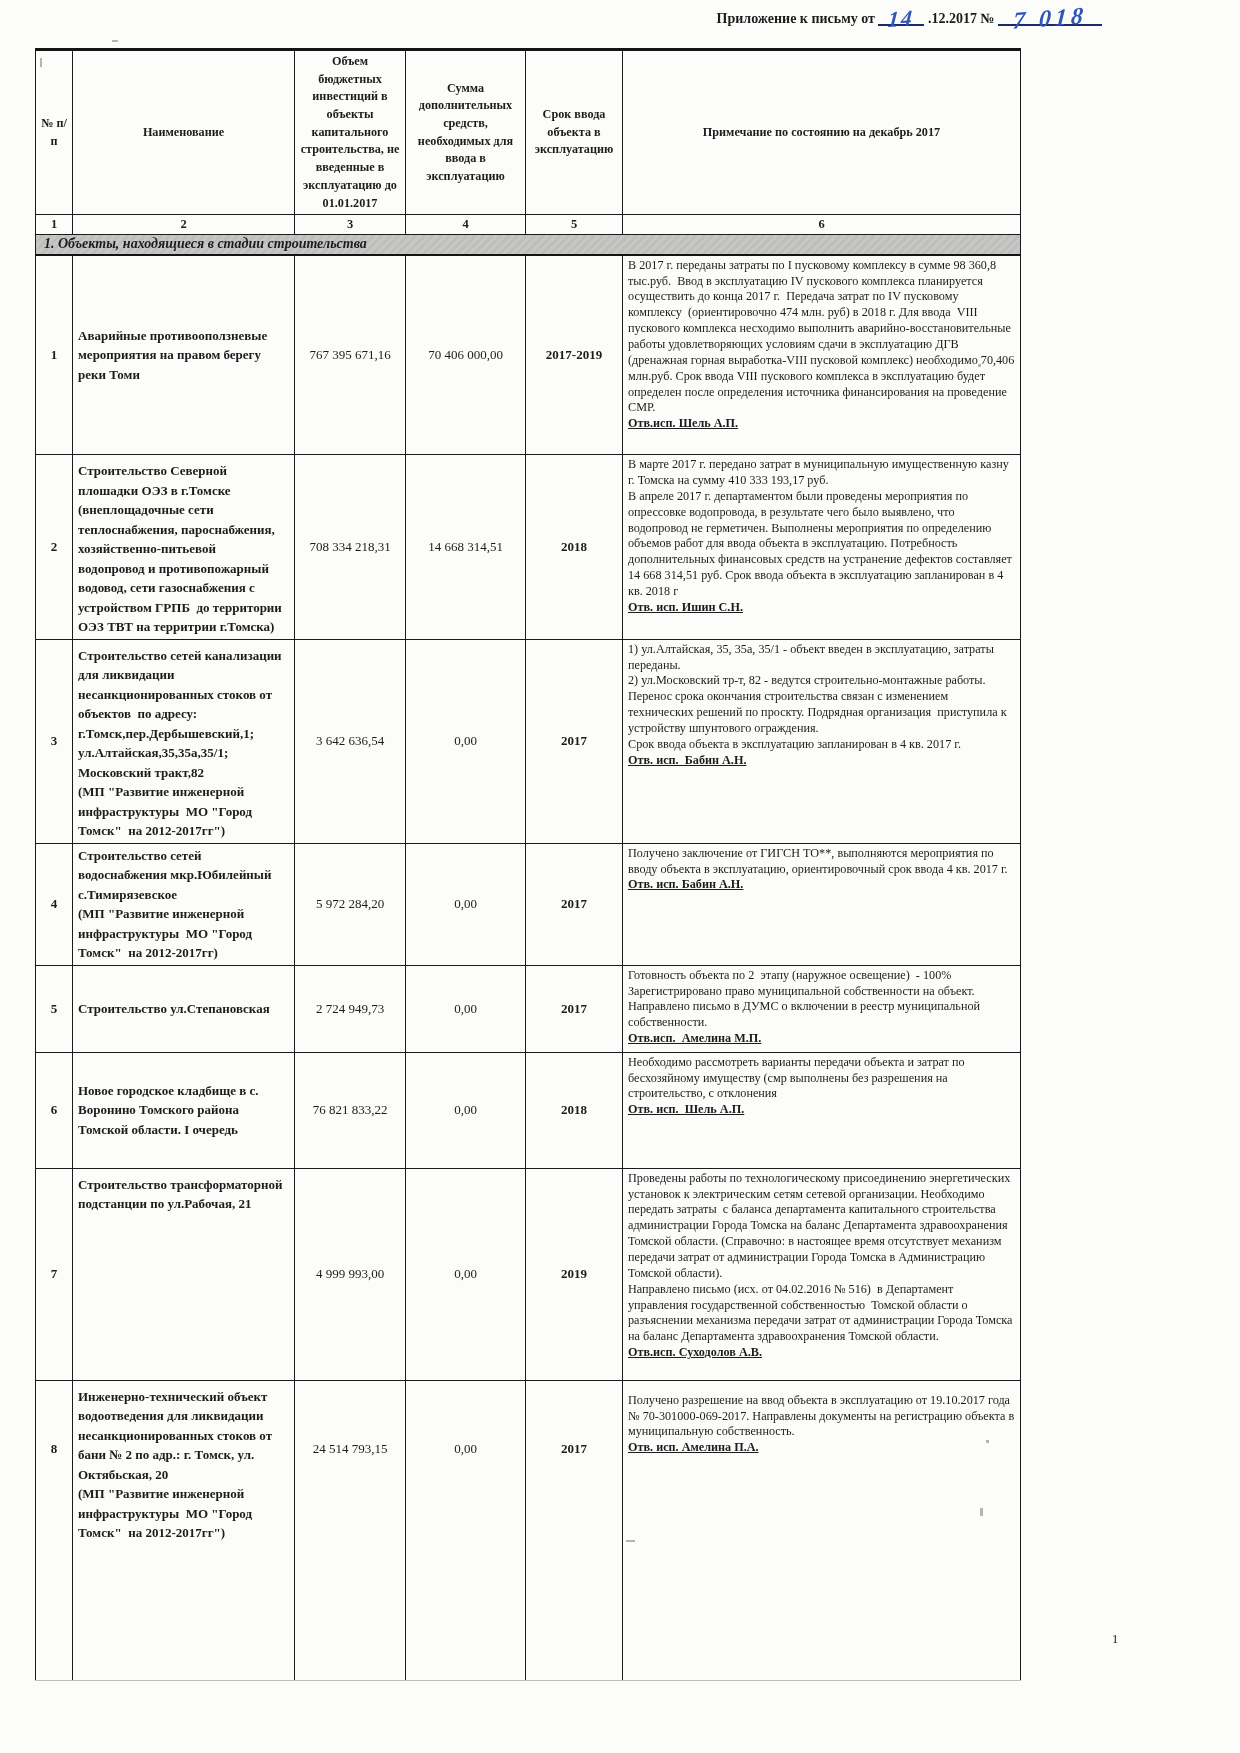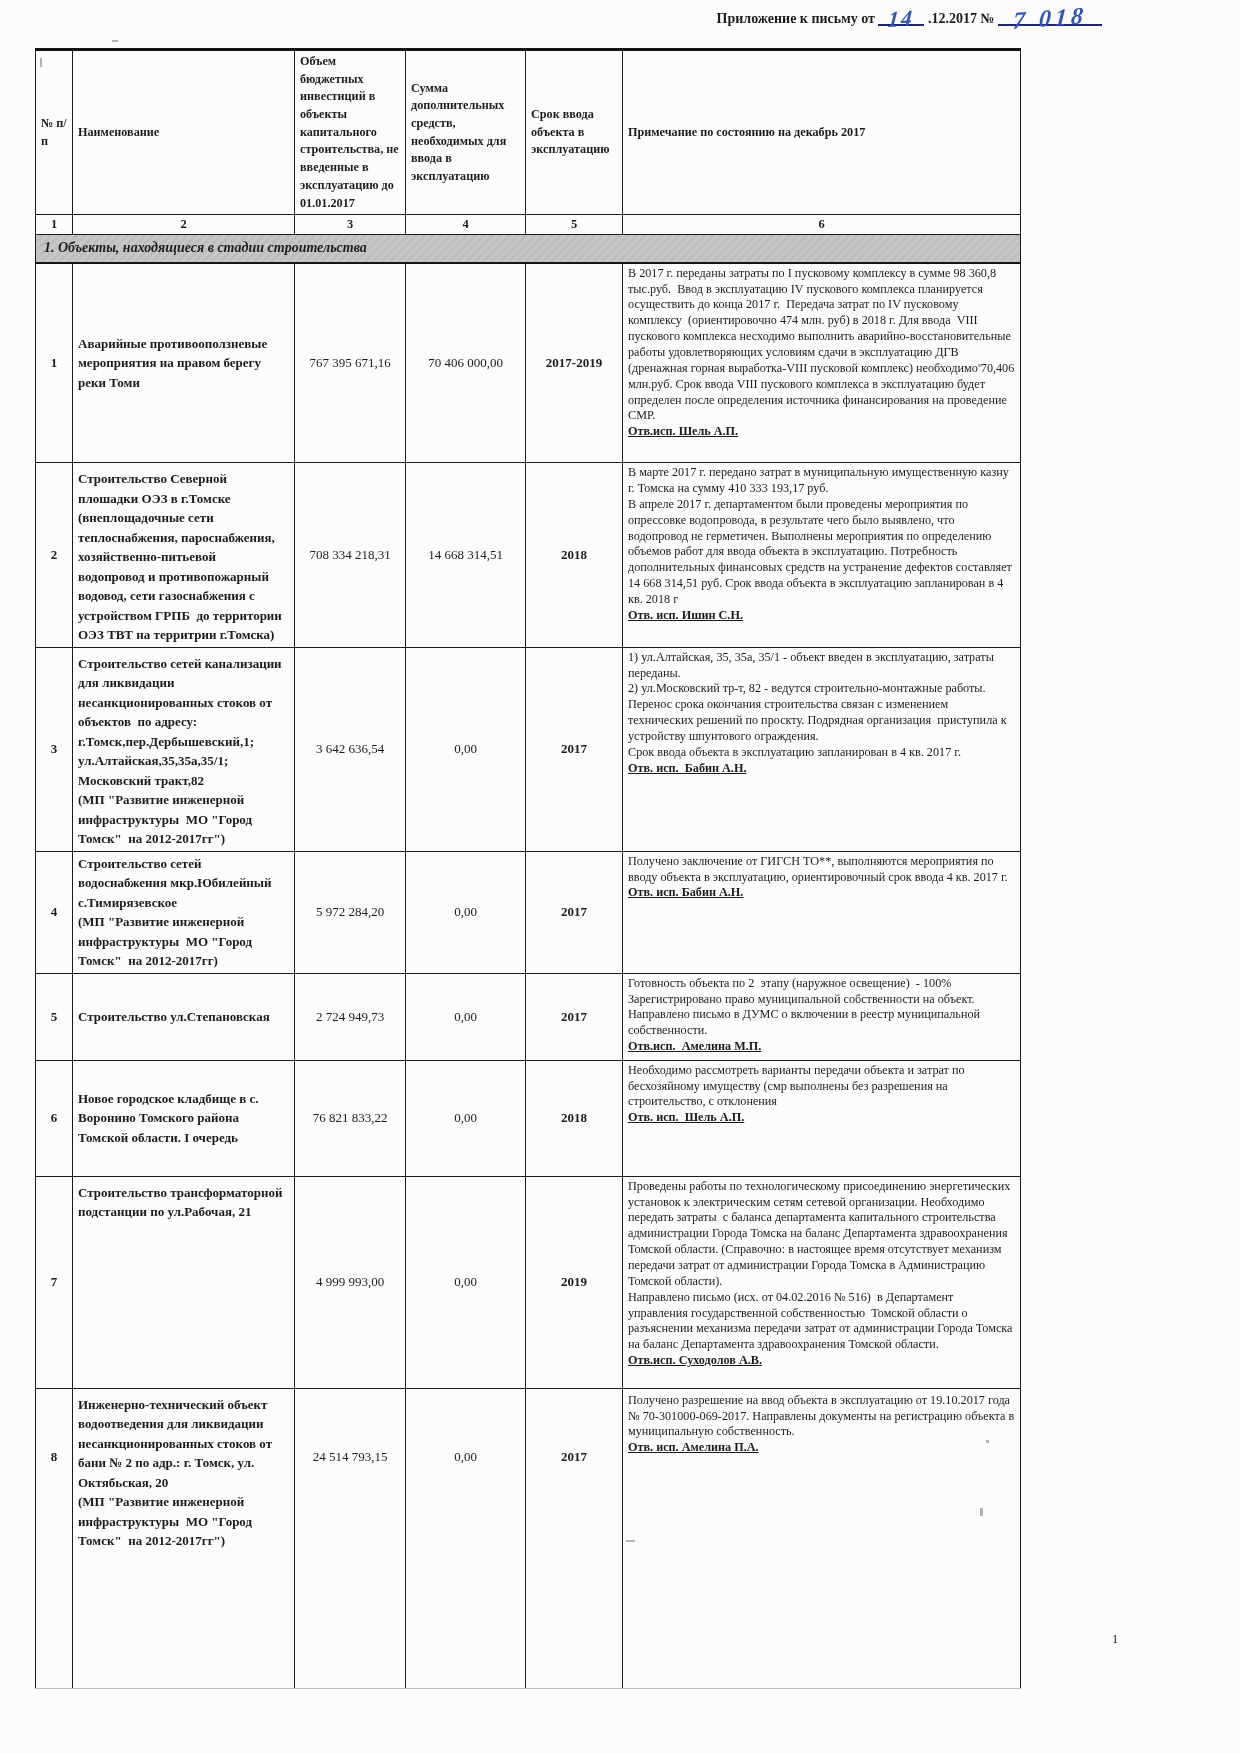--- a/index.html
+++ b/index.html
@@ -57,34 +57,34 @@
     font-size:12.4px;
   }
   table.doc td, table.doc th{
     border:1.5px solid #1b1b1b;
     padding:2px 5px;
     overflow:hidden;
   }
   table.doc{border-top:3px solid #141414;}
   th{
     font-weight:bold;
-    text-align:left;
+    text-align:center;
     vertical-align:middle;
     font-size:12.2px;
     line-height:1.45;
   }
   tr.header-row{height:160px;}
   tr.colnum-row{height:20px;}
   tr.colnum-row td{
     text-align:center;
     font-weight:bold;
     padding:0 4px;
     font-size:12.5px;
   }
-  tr.section-row{height:28px;}
+  tr.section-row{height:20px;}
   tr.section-row td{
     background:repeating-linear-gradient(135deg,#c7c7c5 0 3px,#bdbdbb 3px 6px);
     font-weight:bold;
     font-style:italic;
     font-size:14px;
     padding:1px 8px;
     border-bottom:2px solid #141414;
   }
   .c-num{
     text-align:center;
@@ -117,21 +117,21 @@
   .c-note{
     vertical-align:top;
     padding:3px 8px 3px 7px;
     font-size:12.2px;
     line-height:1.3;
   }
   .note-text{white-space:pre-wrap;}
   .resp{font-weight:bold;white-space:pre-wrap;text-decoration:underline;}
   tr.last td{vertical-align:top;border-bottom:1px solid #bdbdbb;}
   tr.last .c-num, tr.last .c-money, tr.last .c-term{padding-top:60px;}
-  tr.last .c-note{padding-top:4px;}
+  tr.last .c-note{padding-top:12px;}
   
   .pageno{
     position:absolute;
     left:1112px;
     top:1632px;
     font-size:12.5px;
   }
   
   .spk{position:absolute;background:#8d8d8a;opacity:.65;}
 </style>

